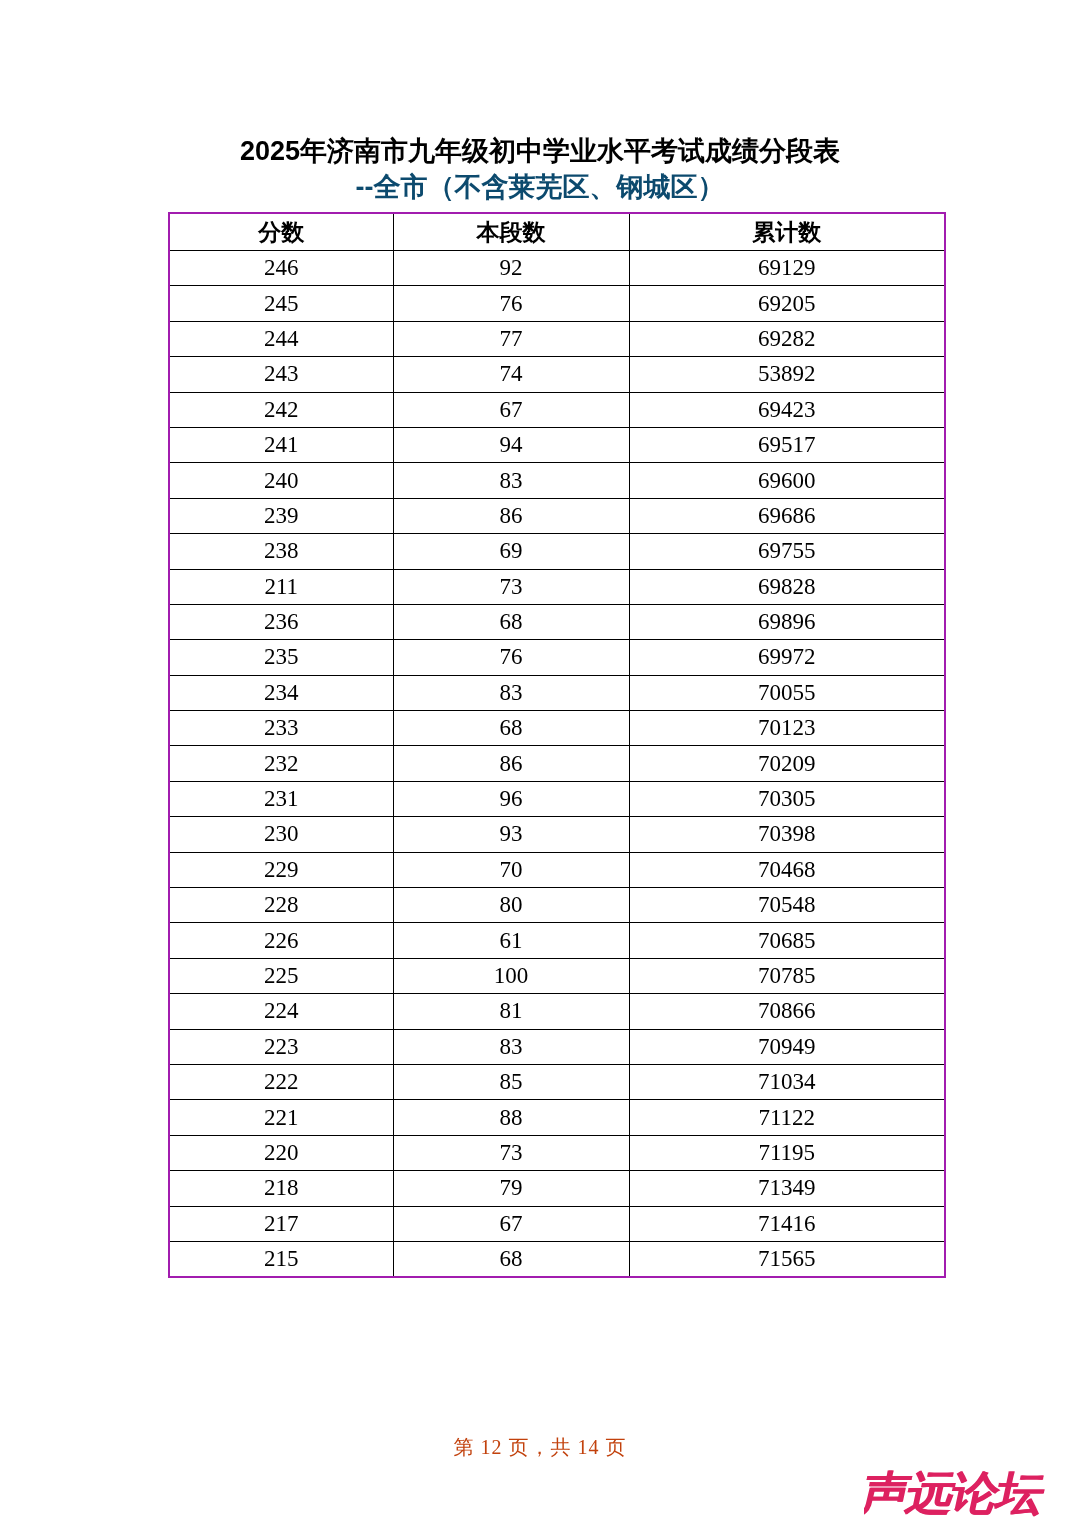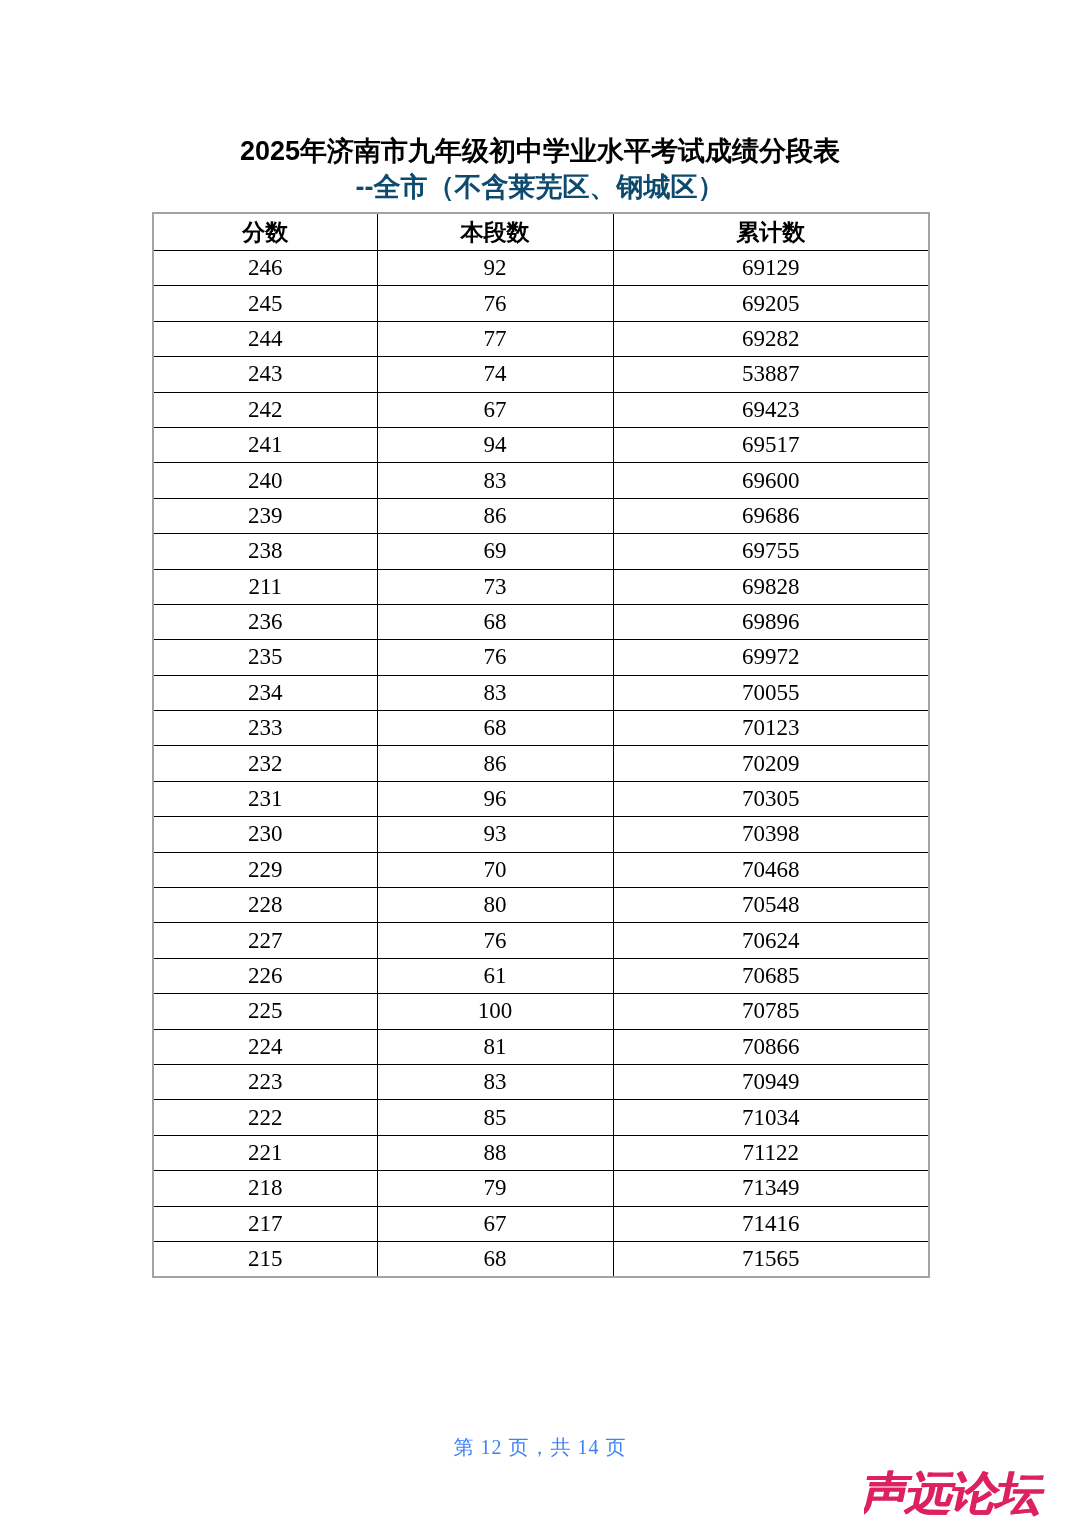--- a/index.html
+++ b/index.html
@@ -50,21 +50,22 @@
   .table-wrap {
     position: absolute;
     top: 212px;
     left: 152px;
     width: 776px;
   }
   table.score-table {
     border-collapse: collapse;
     width: 776px;
     table-layout: fixed;
-    border: 2px solid #a3a3a3;
+    border: 2px solid #a21caf;
+    margin-left: 16px;
   }
   table.score-table col.c-score  { width: 224px; }
   table.score-table col.c-band   { width: 236px; }
   table.score-table col.c-cumul  { width: 316px; }
 
   table.score-table th,
   table.score-table td {
     border: 1.5px solid #000000;
     text-align: center;
     vertical-align: middle;
@@ -86,21 +87,21 @@
 
   
   .footer {
     position: absolute;
     top: 1434px;
     left: 0;
     width: 1080px;
     text-align: center;
     font-family: "Liberation Serif", "DejaVu Serif", serif;
     font-size: 20px;
-    color: #3b82f6;
+    color: #c2410c;
     letter-spacing: 1px;
   }
 
   
   .watermark {
     position: absolute;
     left: 864px;
     top: 1462px;
     width: 206px;
     height: 62px;
@@ -157,21 +158,21 @@
             <td>69205</td>
           </tr>
           <tr>
             <td>244</td>
             <td>77</td>
             <td>69282</td>
           </tr>
           <tr>
             <td>243</td>
             <td>74</td>
-            <td>53887</td>
+            <td>53892</td>
           </tr>
           <tr>
             <td>242</td>
             <td>67</td>
             <td>69423</td>
           </tr>
           <tr>
             <td>241</td>
             <td>94</td>
             <td>69517</td>
@@ -235,25 +236,20 @@
             <td>229</td>
             <td>70</td>
             <td>70468</td>
           </tr>
           <tr>
             <td>228</td>
             <td>80</td>
             <td>70548</td>
           </tr>
           <tr>
-            <td>227</td>
-            <td>76</td>
-            <td>70624</td>
-          </tr>
-          <tr>
             <td>226</td>
             <td>61</td>
             <td>70685</td>
           </tr>
           <tr>
             <td>225</td>
             <td>100</td>
             <td>70785</td>
           </tr>
           <tr>
@@ -270,20 +266,25 @@
             <td>222</td>
             <td>85</td>
             <td>71034</td>
           </tr>
           <tr>
             <td>221</td>
             <td>88</td>
             <td>71122</td>
           </tr>
           <tr>
+            <td>220</td>
+            <td>73</td>
+            <td>71195</td>
+          </tr>
+          <tr>
             <td>218</td>
             <td>79</td>
             <td>71349</td>
           </tr>
           <tr>
             <td>217</td>
             <td>67</td>
             <td>71416</td>
           </tr>
           <tr>

